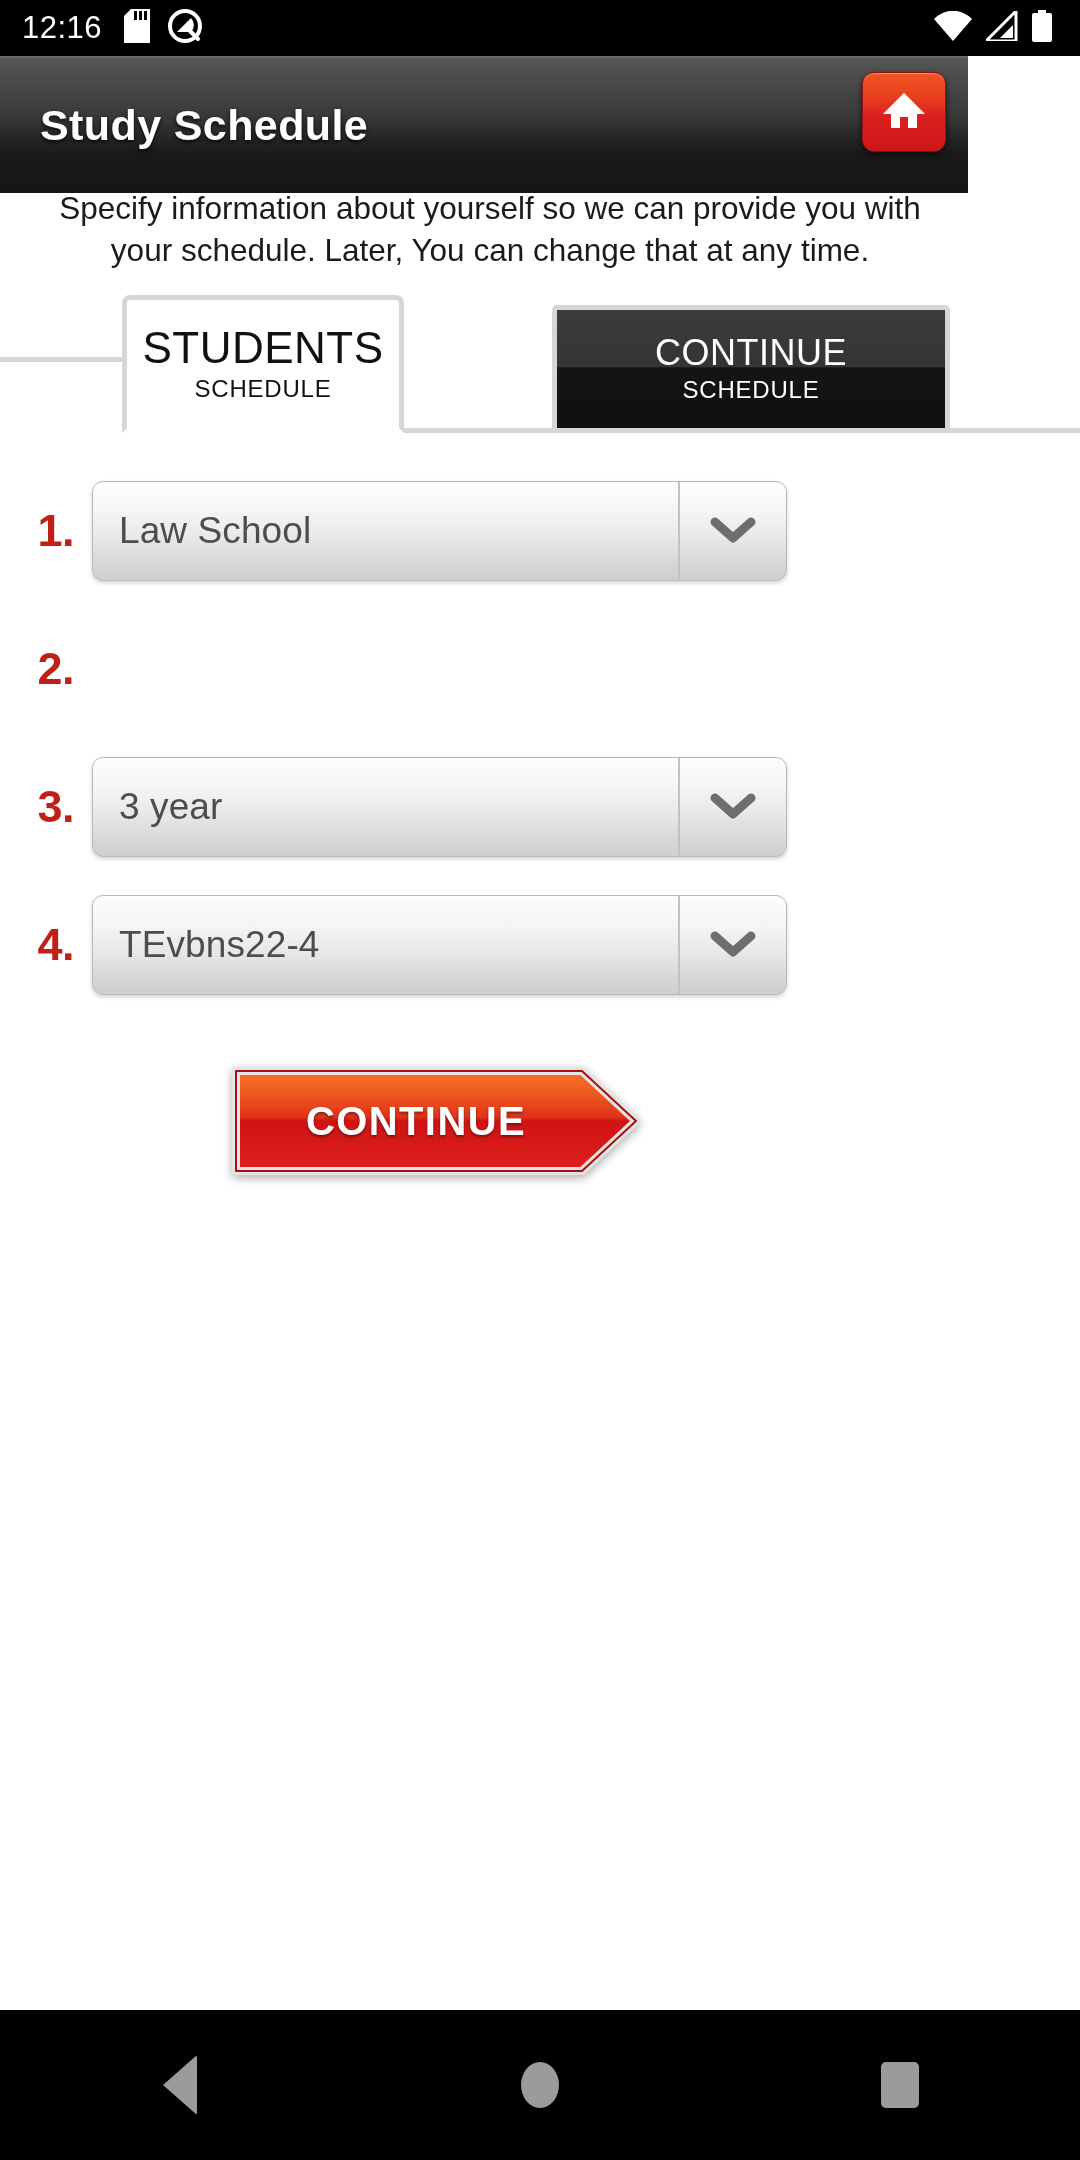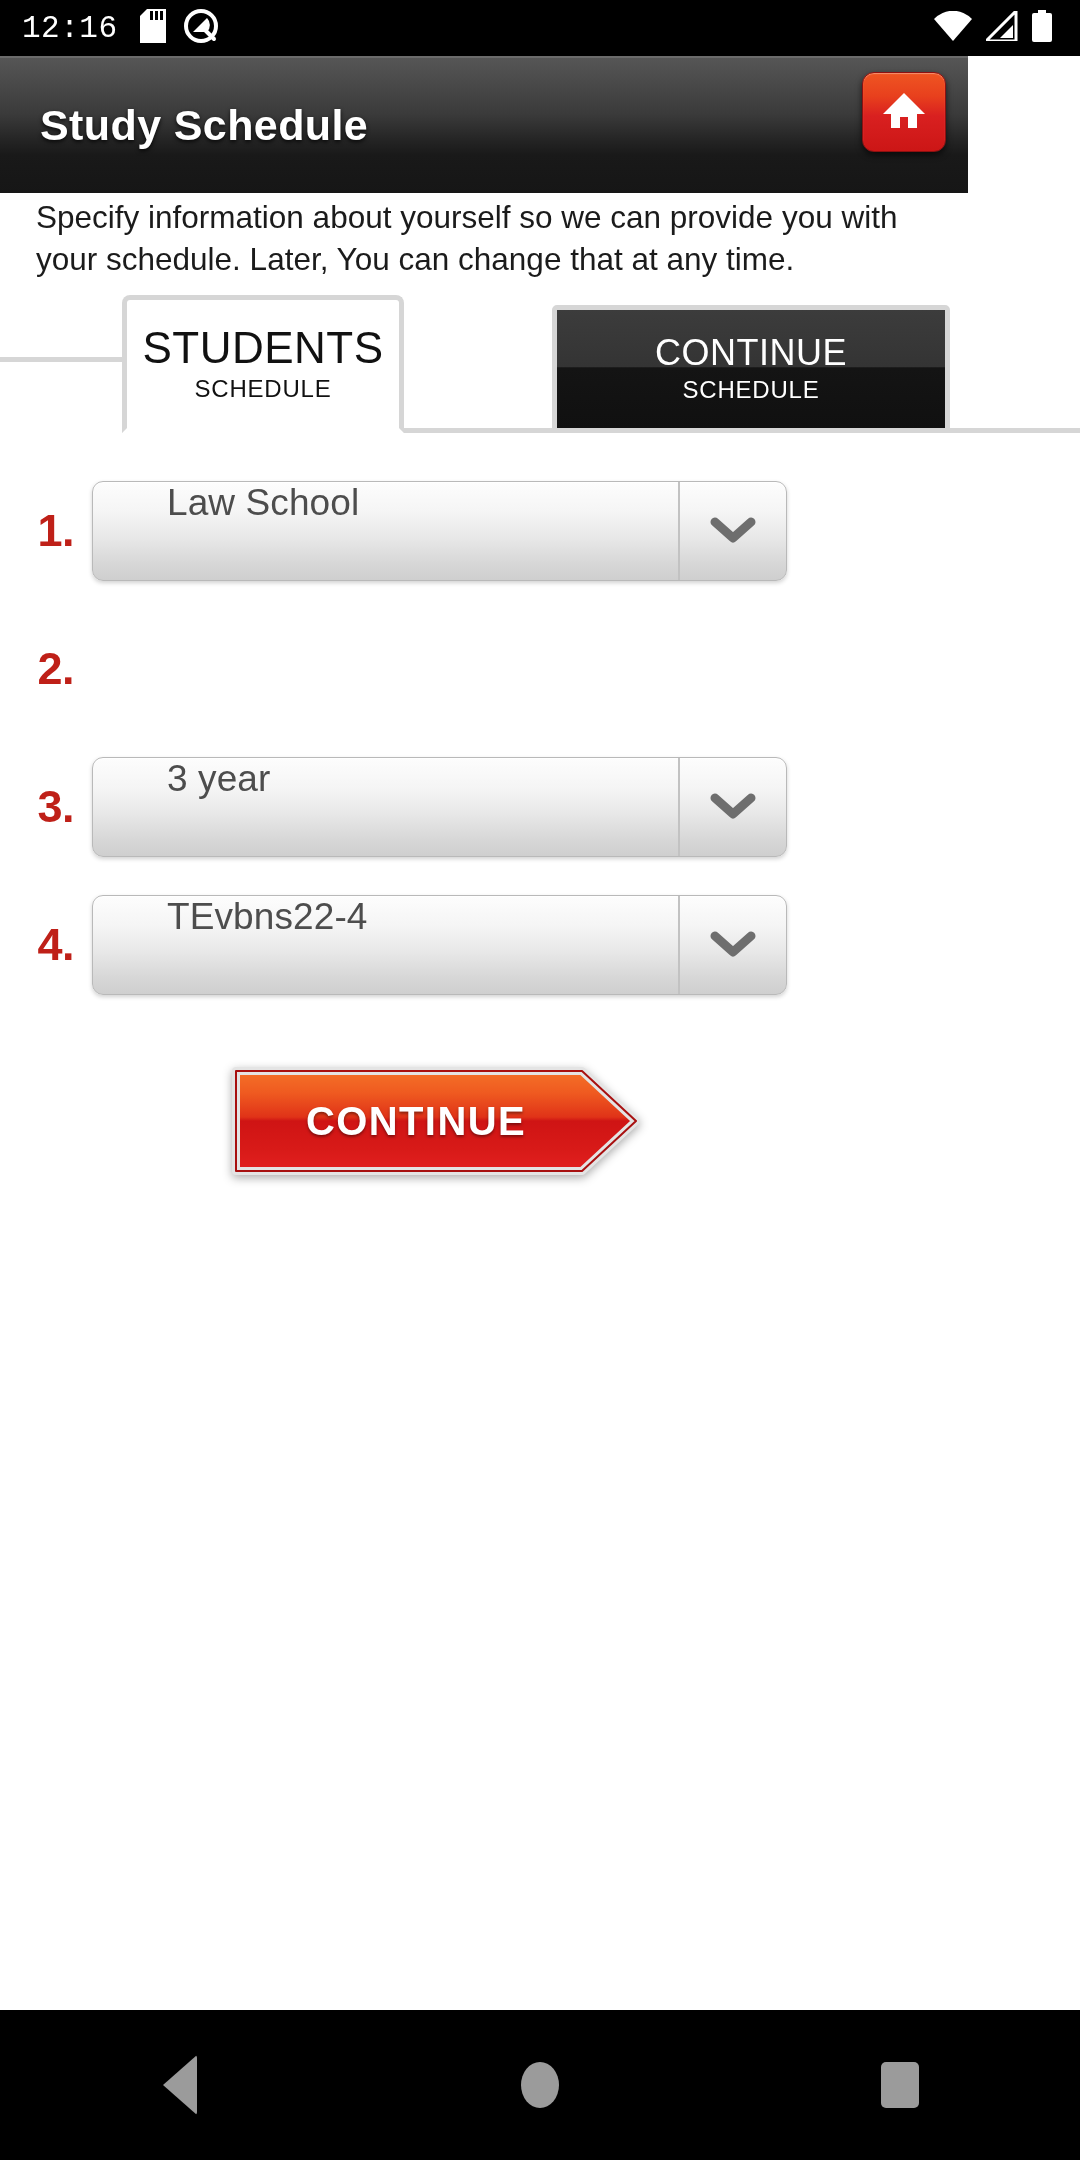--- a/index.html
+++ b/index.html
@@ -27,21 +27,21 @@
     height: 56px;
     background: #000000;
     display: flex;
     align-items: center;
     padding: 0 22px;
   }
   #status-clock {
     color: #ffffff;
     font-size: 31px;
     letter-spacing: 0.5px;
-    font-family: Liberation Mono, monospace;
+    font-family: Liberation Sans, sans-serif;
   }
   .status-left-icons {
     display: flex;
     align-items: center;
     gap: 18px;
     margin-left: 22px;
   }
   .status-right-icons {
     margin-left: auto;
     display: flex;
@@ -89,23 +89,24 @@
     box-shadow: 0 3px 6px rgba(0,0,0,0.65), inset 0 1px 1px rgba(255,255,255,0.35);
     display: flex;
     align-items: center;
     justify-content: center;
     cursor: pointer;
   }
 
   
   #description {
     position: absolute;
-    top: 197px; left: 0;
+    top: 188px; left: 0;
     width: 980px;
     padding: 0 36px;
+    text-align: center;
     color: #1b1b1b;
     font-size: 31.5px;
     line-height: 1.32;
   }
 
   
   #tab-bar {
     position: absolute;
     top: 295px;
     left: 0;
@@ -211,22 +212,22 @@
   .dropdown {
     position: relative;
     width: 695px;
     height: 100px;
     border-radius: 11px;
     border: 1px solid #b9b9b9;
     background: linear-gradient(to bottom,
         #fdfdfd 0%, #f5f5f5 30%, #e9e9e9 55%, #d6d6d6 85%, #cfcfcf 100%);
     box-shadow: 0 2px 4px rgba(0,0,0,0.18), inset 0 1px 0 rgba(255,255,255,0.9);
     display: flex;
+    align-items: center;
     cursor: pointer;
-    padding-left: 48px;
   }
   .dropdown-value {
     flex: 1;
     padding-left: 26px;
     color: #4d4d4d;
     font-size: 37px;
     letter-spacing: 0.1px;
     white-space: nowrap;
     overflow: hidden;
   }

